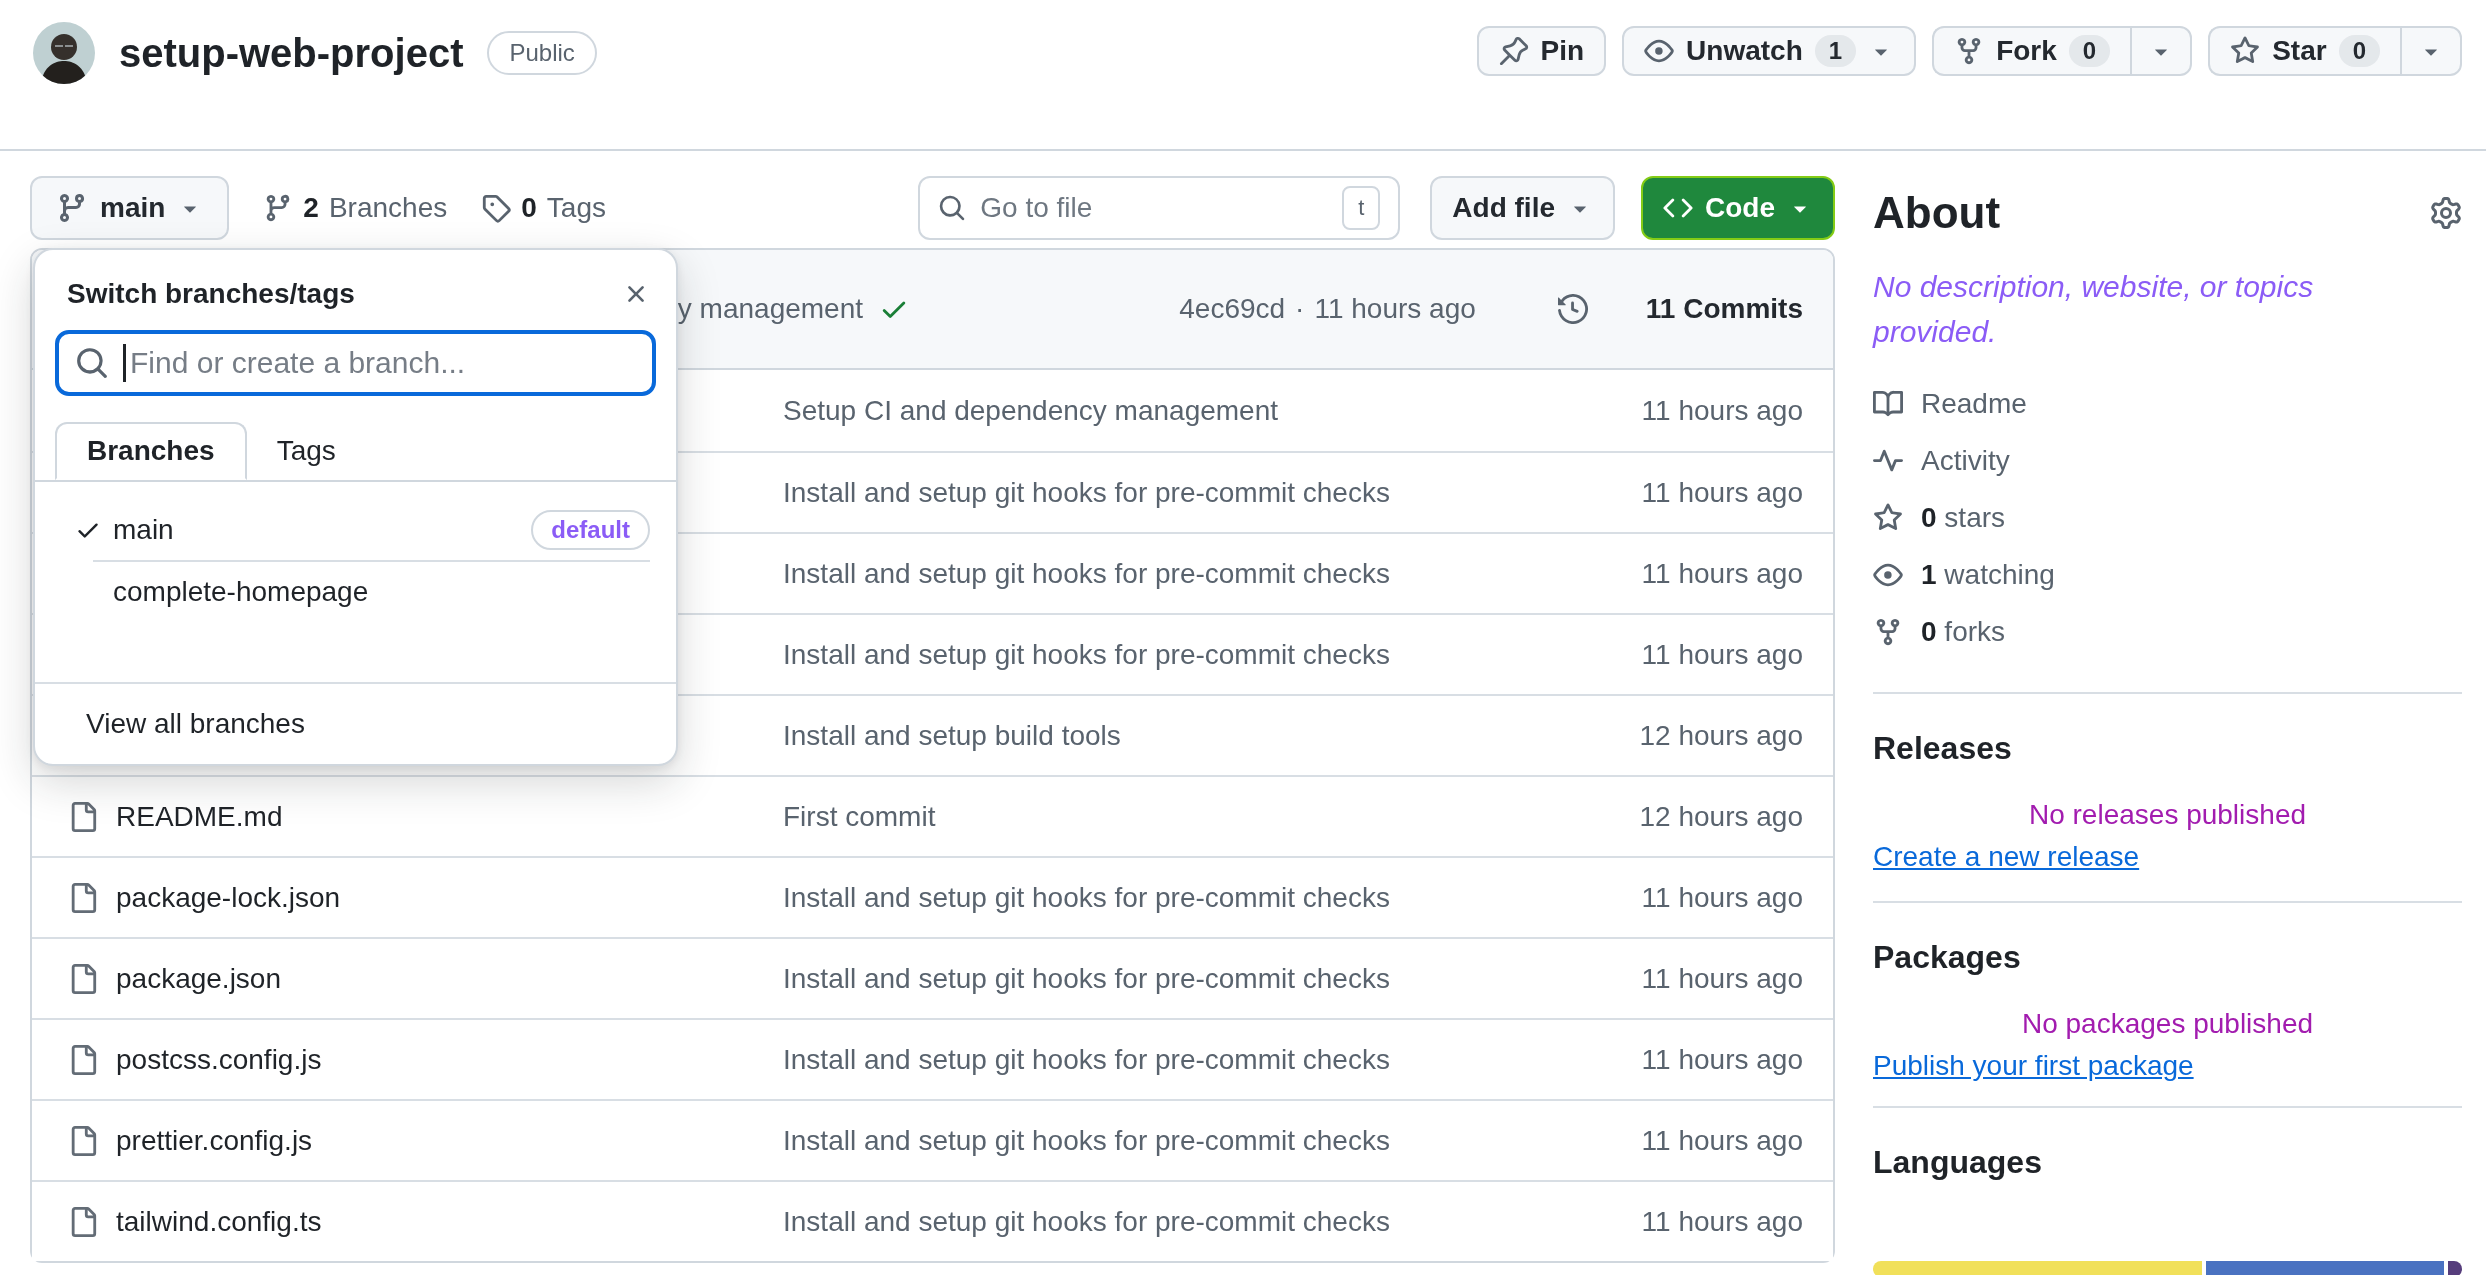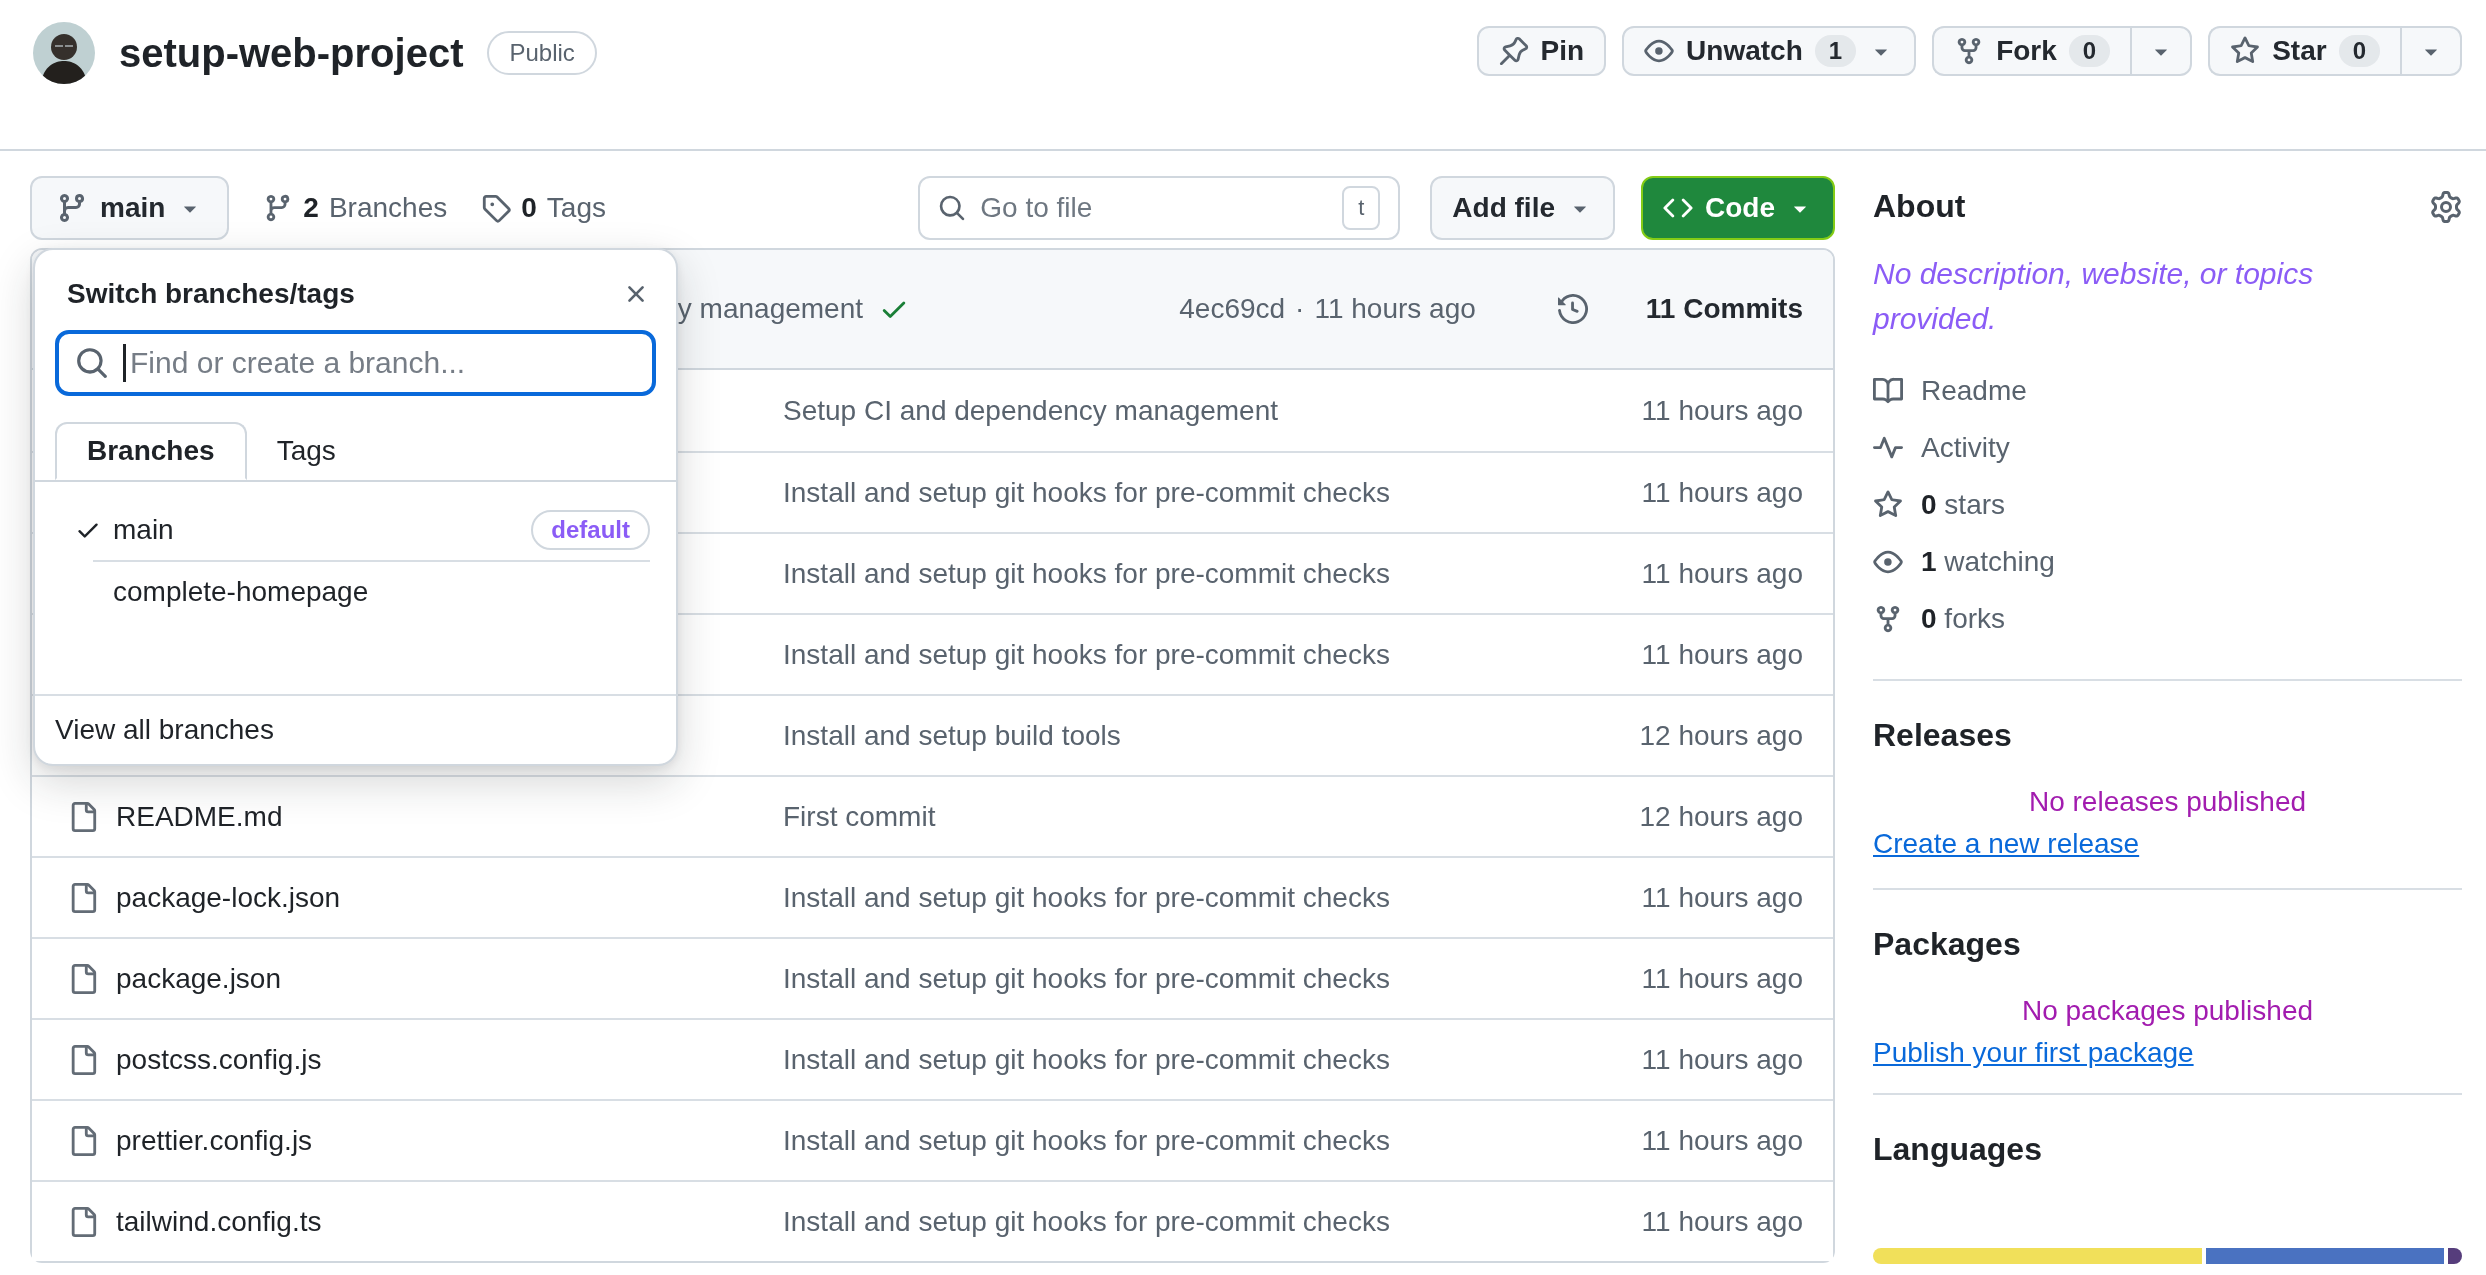--- a/index.html
+++ b/index.html
@@ -61,21 +61,21 @@
   .row:first-child { border-top:none; }
   .c-name { width:715px; display:flex; align-items:center; gap:18px; }
   .c-name svg { fill:#636c76; }
   .fname { color:#1f2328; text-decoration:none; cursor:pointer; }
   .c-msg { flex:1; color:#59636e; text-decoration:none; cursor:pointer; white-space:nowrap; overflow:hidden; }
   .c-time { width:240px; text-align:right; color:#59636e; white-space:nowrap; }
 
   
   .sidebar { position:absolute; left:1873px; top:132px; width:589px; }
   .sb-top { margin-top:56px; display:flex; justify-content:space-between; align-items:center; }
-  .sb-h { font-size:32px; font-weight:700; color:#1f2328; }
+  .sb-h { font-size:44px; font-weight:700; color:#1f2328; }
   .gear-btn { background:none; border:none; cursor:pointer; }
   .gear-btn svg { fill:#59636e; }
   .sb-desc { font-style:italic; color:#8b5cf6; font-size:30px; line-height:1.5; margin-top:26px; max-width:500px; }
   .meta { list-style:none; margin-top:28px; }
   .meta li { display:flex; align-items:center; gap:18px; height:44px; margin-bottom:13px; color:#59636e; cursor:pointer; }
   .meta svg { fill:#59636e; }
   .meta b { color:#1f2328; font-weight:700; }
   .sb-hr { border:none; border-top:2px solid #d8dee4; margin-top:38px; }
   .sb-section-h { font-size:32px; font-weight:700; color:#1f2328; margin-top:36px; }
   .sb-muted { color:#a21caf; margin-top:32px;text-align:center; }
@@ -103,21 +103,21 @@
   .tab.active { background:#fff; border:2px solid #d0d7de; border-bottom-color:#fff; margin-bottom:-2px;
                 border-radius:12px 12px 0 0; font-weight:600; }
   .blist { padding-top:18px; }
   .bitem { height:60px; display:flex; align-items:center; padding:0 26px 0 40px; font-size:28px; color:#1f2328; cursor:pointer; }
   .bitem .chk svg { fill:#1f2328; }
   .bitem .bname { margin-left:12px; }
   .bitem.nocheck { padding-left:78px; }
   .badge { margin-left:auto; border:2px solid #d0d7de; border-radius:999px; padding:4px 18px; font-size:24px; font-weight:600; color:#8b5cf6; }
   .item-divider { border-top:2px solid #d8dee4; margin:0 26px 0 58px; }
   .panel-foot { margin-top:auto; border-top:2px solid #d8dee4; }
-  .viewall { height:68px; display:flex; align-items:center; padding:0 20px; font-size:28px; color:#1f2328; cursor:pointer; border-radius:0 0 18px 18px; }
+  .viewall { height:80px; display:flex; align-items:center; padding:0 51px; font-size:28px; color:#1f2328; cursor:pointer; border-radius:0 0 18px 18px; }
 </style>
 </head>
 <body>
 
 <header class="repo-header">
   <div class="repo-ident">
     <span class="avatar">
       <svg width="62" height="62" viewBox="0 0 62 62">
         <rect width="62" height="62" fill="#bfd0d2"></rect>
         <circle cx="31" cy="25" r="13" fill="#35302c"></circle>

